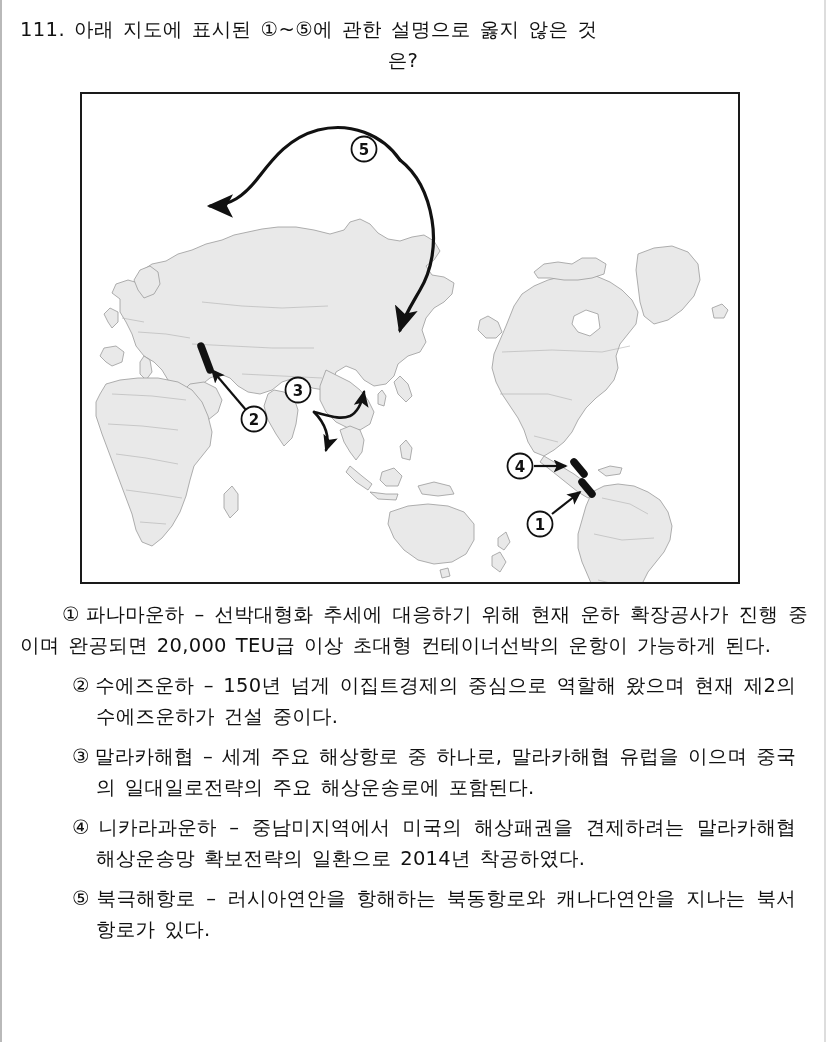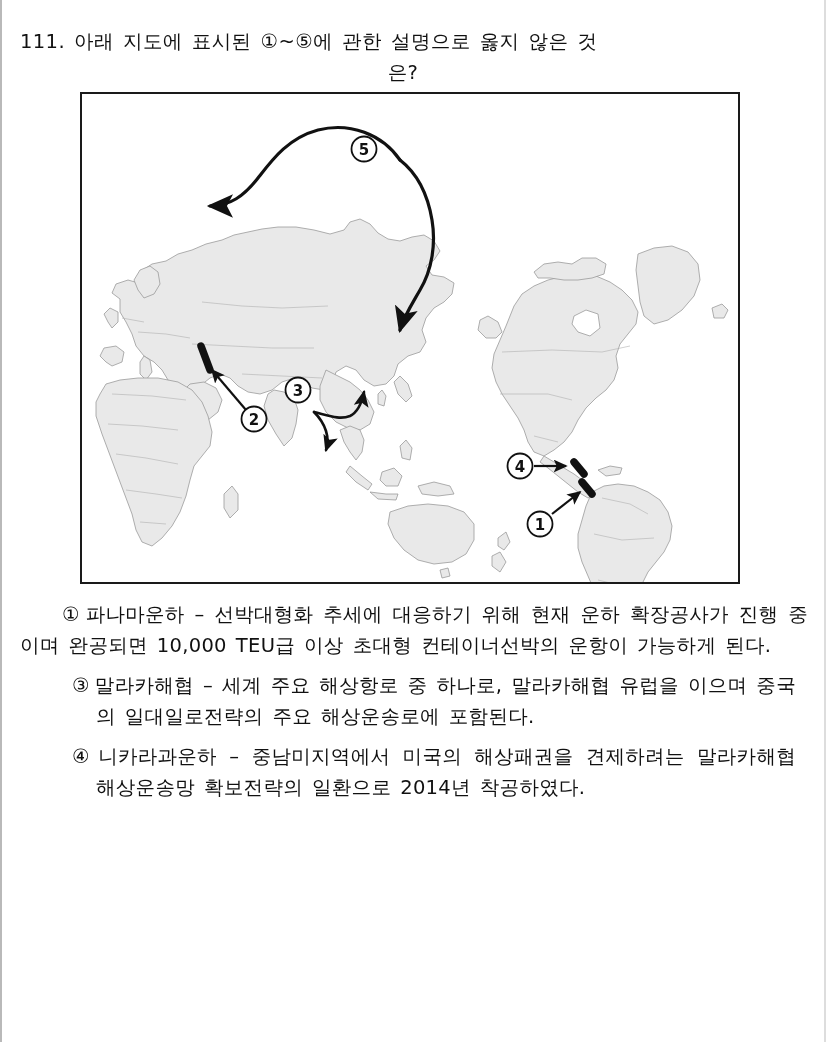--- a/index.html
+++ b/index.html
@@ -35,21 +35,21 @@
   .stem {
     position: absolute;
     left: 20px;
     top: 14px;
     width: 790px;
     font-size: 19.5px;
     line-height: 31px;
     letter-spacing: 0.4px;
     word-spacing: 2.5px;
   }
-  .stem-line-1 { display: block; text-align: left; white-space: nowrap; margin-top: 12px; }
+  .stem-line-1 { display: block; text-align: left; white-space: nowrap; }
   .stem-line-2 { display: block; text-align: center; padding-right: 24px; }
 
   
   .map-frame {
     position: absolute;
     left: 80px;
     top: 92px;
     width: 660px;
     height: 492px;
     border: 2px solid #1a1a1a;
@@ -259,26 +259,32 @@
       <path d="M 470,420 L 498,398" fill="none" stroke="#111111" stroke-width="2.2" marker-end="url(#ah)"></path>
       <circle cx="458" cy="430" r="12.5" fill="#ffffff" stroke="#111111" stroke-width="1.8"></circle>
       <text x="458" y="436" text-anchor="middle" font-family="DejaVu Sans, sans-serif" font-size="15" font-weight="bold" fill="#111111">1</text>
     </g>
   </svg>
 </div>
 
 <div class="options">
 
   <div class="option option-wide">
-    <span class="marker">①</span><span>파나마운하 – 선박대형화 추세에 대응하기 위해 현재 운하 확장공사가 진행 중이며 완공되면 10,000 TEU급 이상 초대형 컨테이너선박의 운항이 가능하게 된다.</span>
-  </div>
-
+    <span class="marker">①</span><span>파나마운하 – 선박대형화 추세에 대응하기 위해 현재 운하 확장공사가 진행 중이며 완공되면 20,000 TEU급 이상 초대형 컨테이너선박의 운항이 가능하게 된다.</span>
+  </div>
+
+  <div class="option option-hang">
+    <span class="marker">②</span><span>수에즈운하 – 150년 넘게 이집트경제의 중심으로 역할해 왔으며 현재 제2의 수에즈운하가 건설 중이다.</span>
+  </div>
 
   <div class="option option-hang">
     <span class="marker">③</span><span>말라카해협 – 세계 주요 해상항로 중 하나로, 말라카해협 유럽을 이으며 중국의 일대일로전략의 주요 해상운송로에 포함된다.</span>
   </div>
 
   <div class="option option-hang">
     <span class="marker">④</span><span>니카라과운하 – 중남미지역에서 미국의 해상패권을 견제하려는 말라카해협 해상운송망 확보전략의 일환으로 2014년 착공하였다.</span>
   </div>
 
+  <div class="option option-hang">
+    <span class="marker">⑤</span><span>북극해항로 – 러시아연안을 항해하는 북동항로와 캐나다연안을 지나는 북서항로가 있다.</span>
+  </div>
 
 </div>
 
 </body></html>

